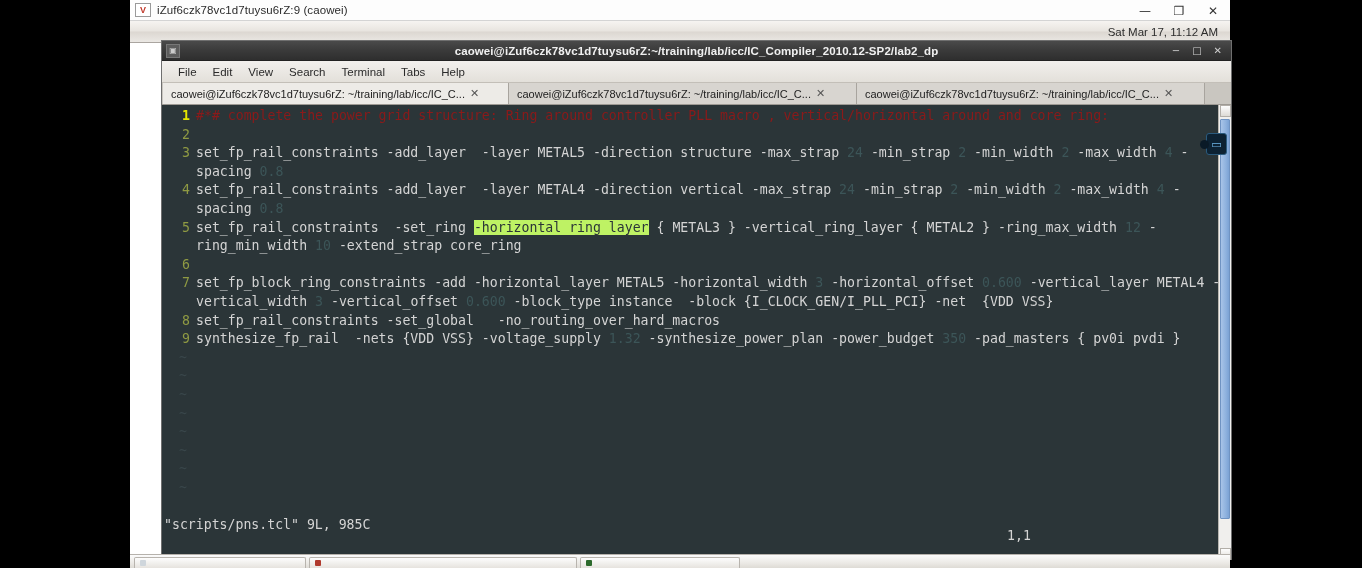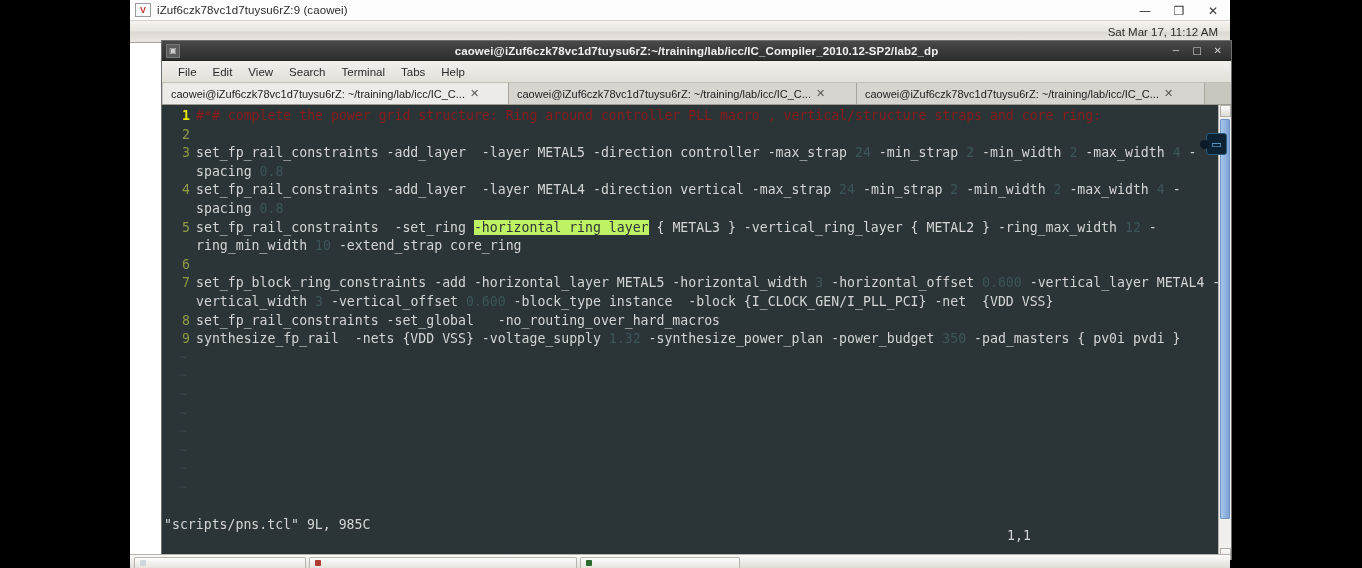--- a/index.html
+++ b/index.html
@@ -294,29 +294,29 @@
         <div class="term-tab" style="width:348px">
           <span class="tab-label">caowei@iZuf6czk78vc1d7tuysu6rZ: ~/training/lab/icc/IC_C...</span>
           <span class="tab-close">✕</span>
         </div>
       </div>
 
       <div class="vim-body">
         <div class="vim-code-area" id="code-area">
             <div class="vline">
               <div class="lnum cur">1</div>
-              <div class="ltext"><span class="c-cmt">#*# complete the power grid structure: Ring around controller PLL macro , vertical/structure straps and core ring:</span></div>
+              <div class="ltext"><span class="c-cmt">#*# complete the power grid structure: Ring around controller PLL macro , vertical/horizontal around and core ring:</span></div>
             </div>
             <div class="vline">
               <div class="lnum">2</div>
               <div class="ltext">&nbsp;</div>
             </div>
             <div class="vline">
               <div class="lnum">3</div>
-              <div class="ltext"><span>set_fp_rail_constraints -add_layer  -layer METAL5 -direction controller -max_strap </span><span class="c-num">24</span><span> -min_strap </span><span class="c-num">2</span><span> -min_width </span><span class="c-num">2</span><span> -max_width </span><span class="c-num">4</span><span> -spacing </span><span class="c-num">0.8</span></div>
+              <div class="ltext"><span>set_fp_rail_constraints -add_layer  -layer METAL5 -direction structure -max_strap </span><span class="c-num">24</span><span> -min_strap </span><span class="c-num">2</span><span> -min_width </span><span class="c-num">2</span><span> -max_width </span><span class="c-num">4</span><span> -spacing </span><span class="c-num">0.8</span></div>
             </div>
             <div class="vline">
               <div class="lnum">4</div>
               <div class="ltext"><span>set_fp_rail_constraints -add_layer  -layer METAL4 -direction vertical -max_strap </span><span class="c-num">24</span><span> -min_strap </span><span class="c-num">2</span><span> -min_width </span><span class="c-num">2</span><span> -max_width </span><span class="c-num">4</span><span> -spacing </span><span class="c-num">0.8</span></div>
             </div>
             <div class="vline">
               <div class="lnum">5</div>
               <div class="ltext"><span>set_fp_rail_constraints  -set_ring </span><span class="c-hl">-horizontal_ring_layer</span><span> { METAL3 } -vertical_ring_layer { METAL2 } -ring_max_width </span><span class="c-num">12</span><span> -ring_min_width </span><span class="c-num">10</span><span> -extend_strap core_ring</span></div>
             </div>
             <div class="vline">

